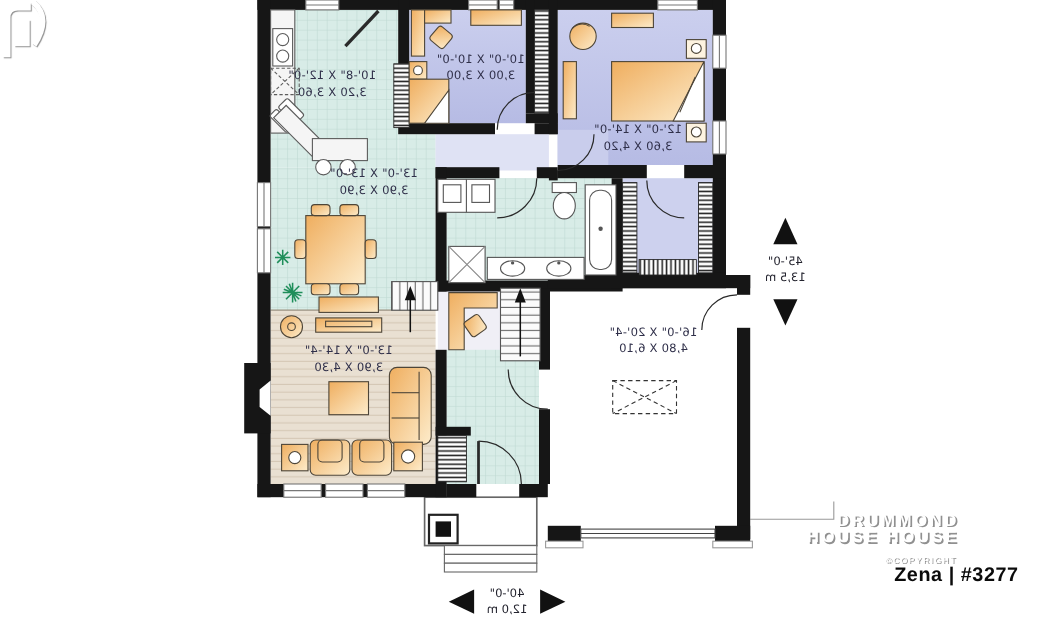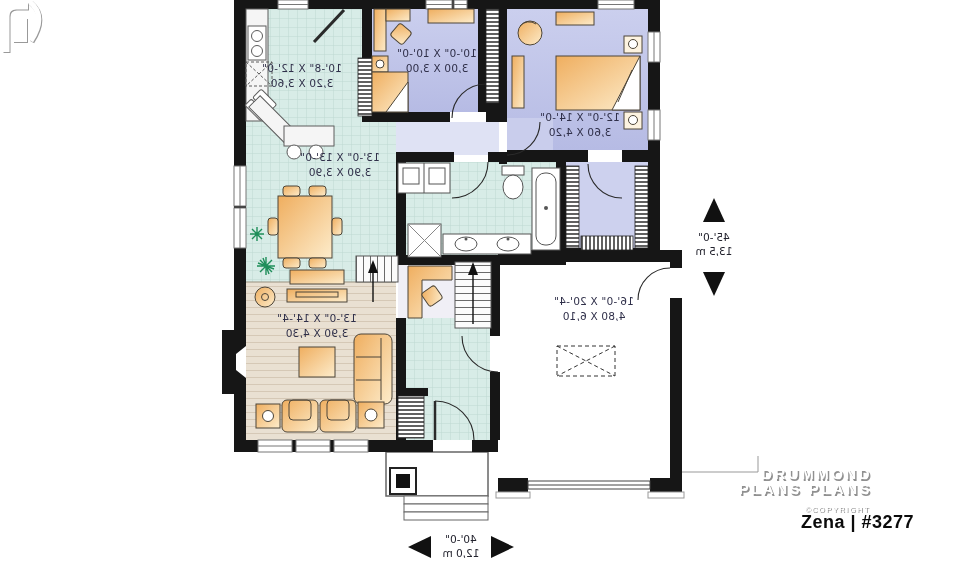--- a/index.html
+++ b/index.html
@@ -12,21 +12,21 @@
   .logo{position:absolute;right:0;top:0;width:960px;height:569px;pointer-events:none;}
   .brand{position:absolute;right:88px;top:466px;text-align:right;color:#fff;
          font-family:"Liberation Sans",sans-serif;font-weight:700;font-size:15px;
          line-height:15px;letter-spacing:2.5px;
          text-shadow:1.5px 1.5px 0 rgba(70,70,70,.6);white-space:nowrap;}
   .copyright{position:absolute;right:90px;top:505px;color:#fff;
          font-family:"Liberation Sans",sans-serif;font-weight:400;font-size:7.5px;
          letter-spacing:1.5px;text-shadow:1px 1px 0 rgba(70,70,70,.65);}
   .mark{position:absolute;right:38px;top:462px;
         filter:drop-shadow(1.5px 1.5px 0 rgba(70,70,70,.55));}
-  .plan-title{position:absolute;right:46px;top:512px;color:#0b0b0b;
+  .plan-title{position:absolute;right:34px;top:512px;color:#0b0b0b;
         font-family:"Liberation Sans",sans-serif;font-weight:700;font-size:18px;
         letter-spacing:.5px;text-shadow:2px 2px 0 #fff;white-space:nowrap;}
 </style>
 </head>
 <body>
 
 <div class="stage">
 
 <svg width="960" height="569" viewBox="0 0 960 569">
   <defs>
@@ -374,21 +374,21 @@
     <g transform="translate(461,543) scale(-1,1)">
       <text class="dim-label" text-anchor="middle" y="0">40'-0"</text>
       <text class="dim-label" text-anchor="middle" y="14">12,0 m</text>
     </g>
   </g>
 </svg>
 
 <div class="logo">
   <div class="brand">
     <div>DRUMMOND</div>
-    <div>PLANS PLANS</div>
+    <div>HOUSE HOUSE</div>
   </div>
   <div class="copyright">©COPYRIGHT</div>
   <svg class="mark" width="46" height="54" viewBox="0 0 46 54">
     <path d="M6,52 L6,16 Q6,6 16,6 L28,6" fill="none" stroke="#fff" stroke-width="7"></path>
     <rect x="13" y="18" width="14" height="24" fill="#fff"></rect>
     <path d="M30,2 Q47,16 31,41" fill="none" stroke="#fff" stroke-width="5"></path>
   </svg>
   <div class="plan-title">Zena | #3277</div>
 </div>
 

